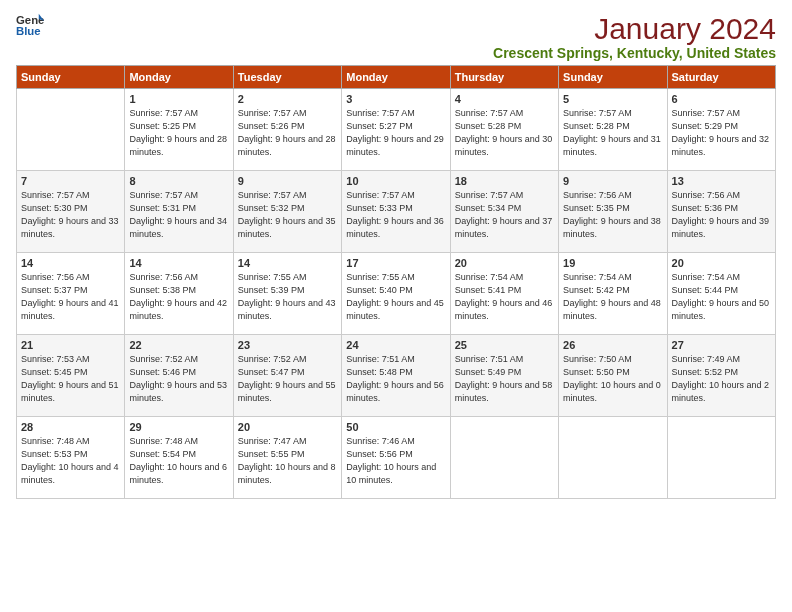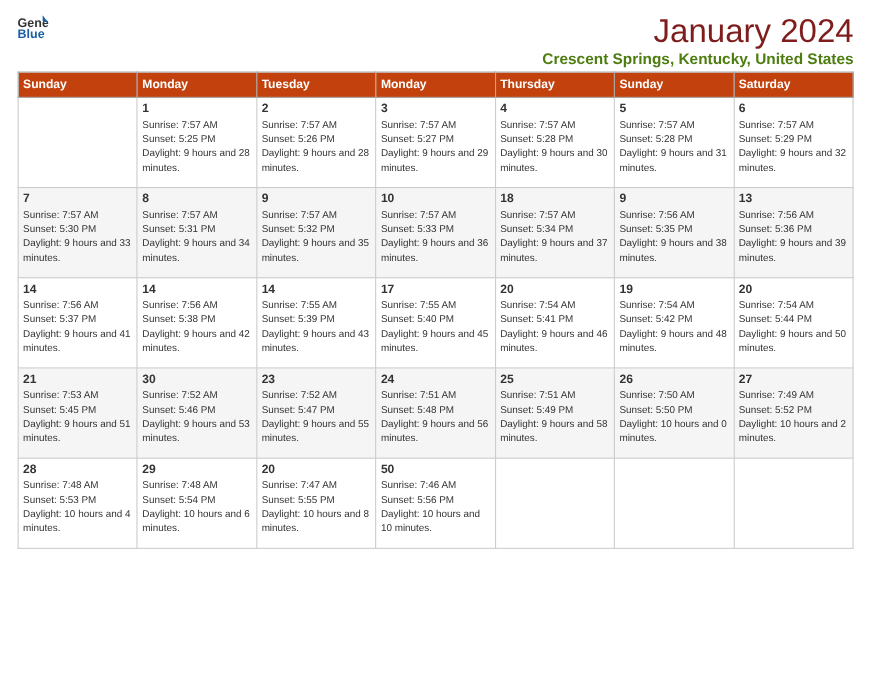--- a/index.html
+++ b/index.html
@@ -159,21 +159,21 @@
           <td><span class="day-num">20</span>
         <span class="day-detail">Sunrise: 7:54 AM<br>Sunset: 5:41 PM<br>Daylight: 9 hours and 46 minutes.</span></td>
           <td><span class="day-num">19</span>
         <span class="day-detail">Sunrise: 7:54 AM<br>Sunset: 5:42 PM<br>Daylight: 9 hours and 48 minutes.</span></td>
           <td><span class="day-num">20</span>
         <span class="day-detail">Sunrise: 7:54 AM<br>Sunset: 5:44 PM<br>Daylight: 9 hours and 50 minutes.</span></td>
         </tr>
         <tr>
           <td><span class="day-num">21</span>
         <span class="day-detail">Sunrise: 7:53 AM<br>Sunset: 5:45 PM<br>Daylight: 9 hours and 51 minutes.</span></td>
-          <td><span class="day-num">30</span>
+          <td><span class="day-num">22</span>
         <span class="day-detail">Sunrise: 7:52 AM<br>Sunset: 5:46 PM<br>Daylight: 9 hours and 53 minutes.</span></td>
           <td><span class="day-num">23</span>
         <span class="day-detail">Sunrise: 7:52 AM<br>Sunset: 5:47 PM<br>Daylight: 9 hours and 55 minutes.</span></td>
           <td><span class="day-num">24</span>
         <span class="day-detail">Sunrise: 7:51 AM<br>Sunset: 5:48 PM<br>Daylight: 9 hours and 56 minutes.</span></td>
           <td><span class="day-num">25</span>
         <span class="day-detail">Sunrise: 7:51 AM<br>Sunset: 5:49 PM<br>Daylight: 9 hours and 58 minutes.</span></td>
           <td><span class="day-num">26</span>
         <span class="day-detail">Sunrise: 7:50 AM<br>Sunset: 5:50 PM<br>Daylight: 10 hours and 0 minutes.</span></td>
           <td><span class="day-num">27</span>

